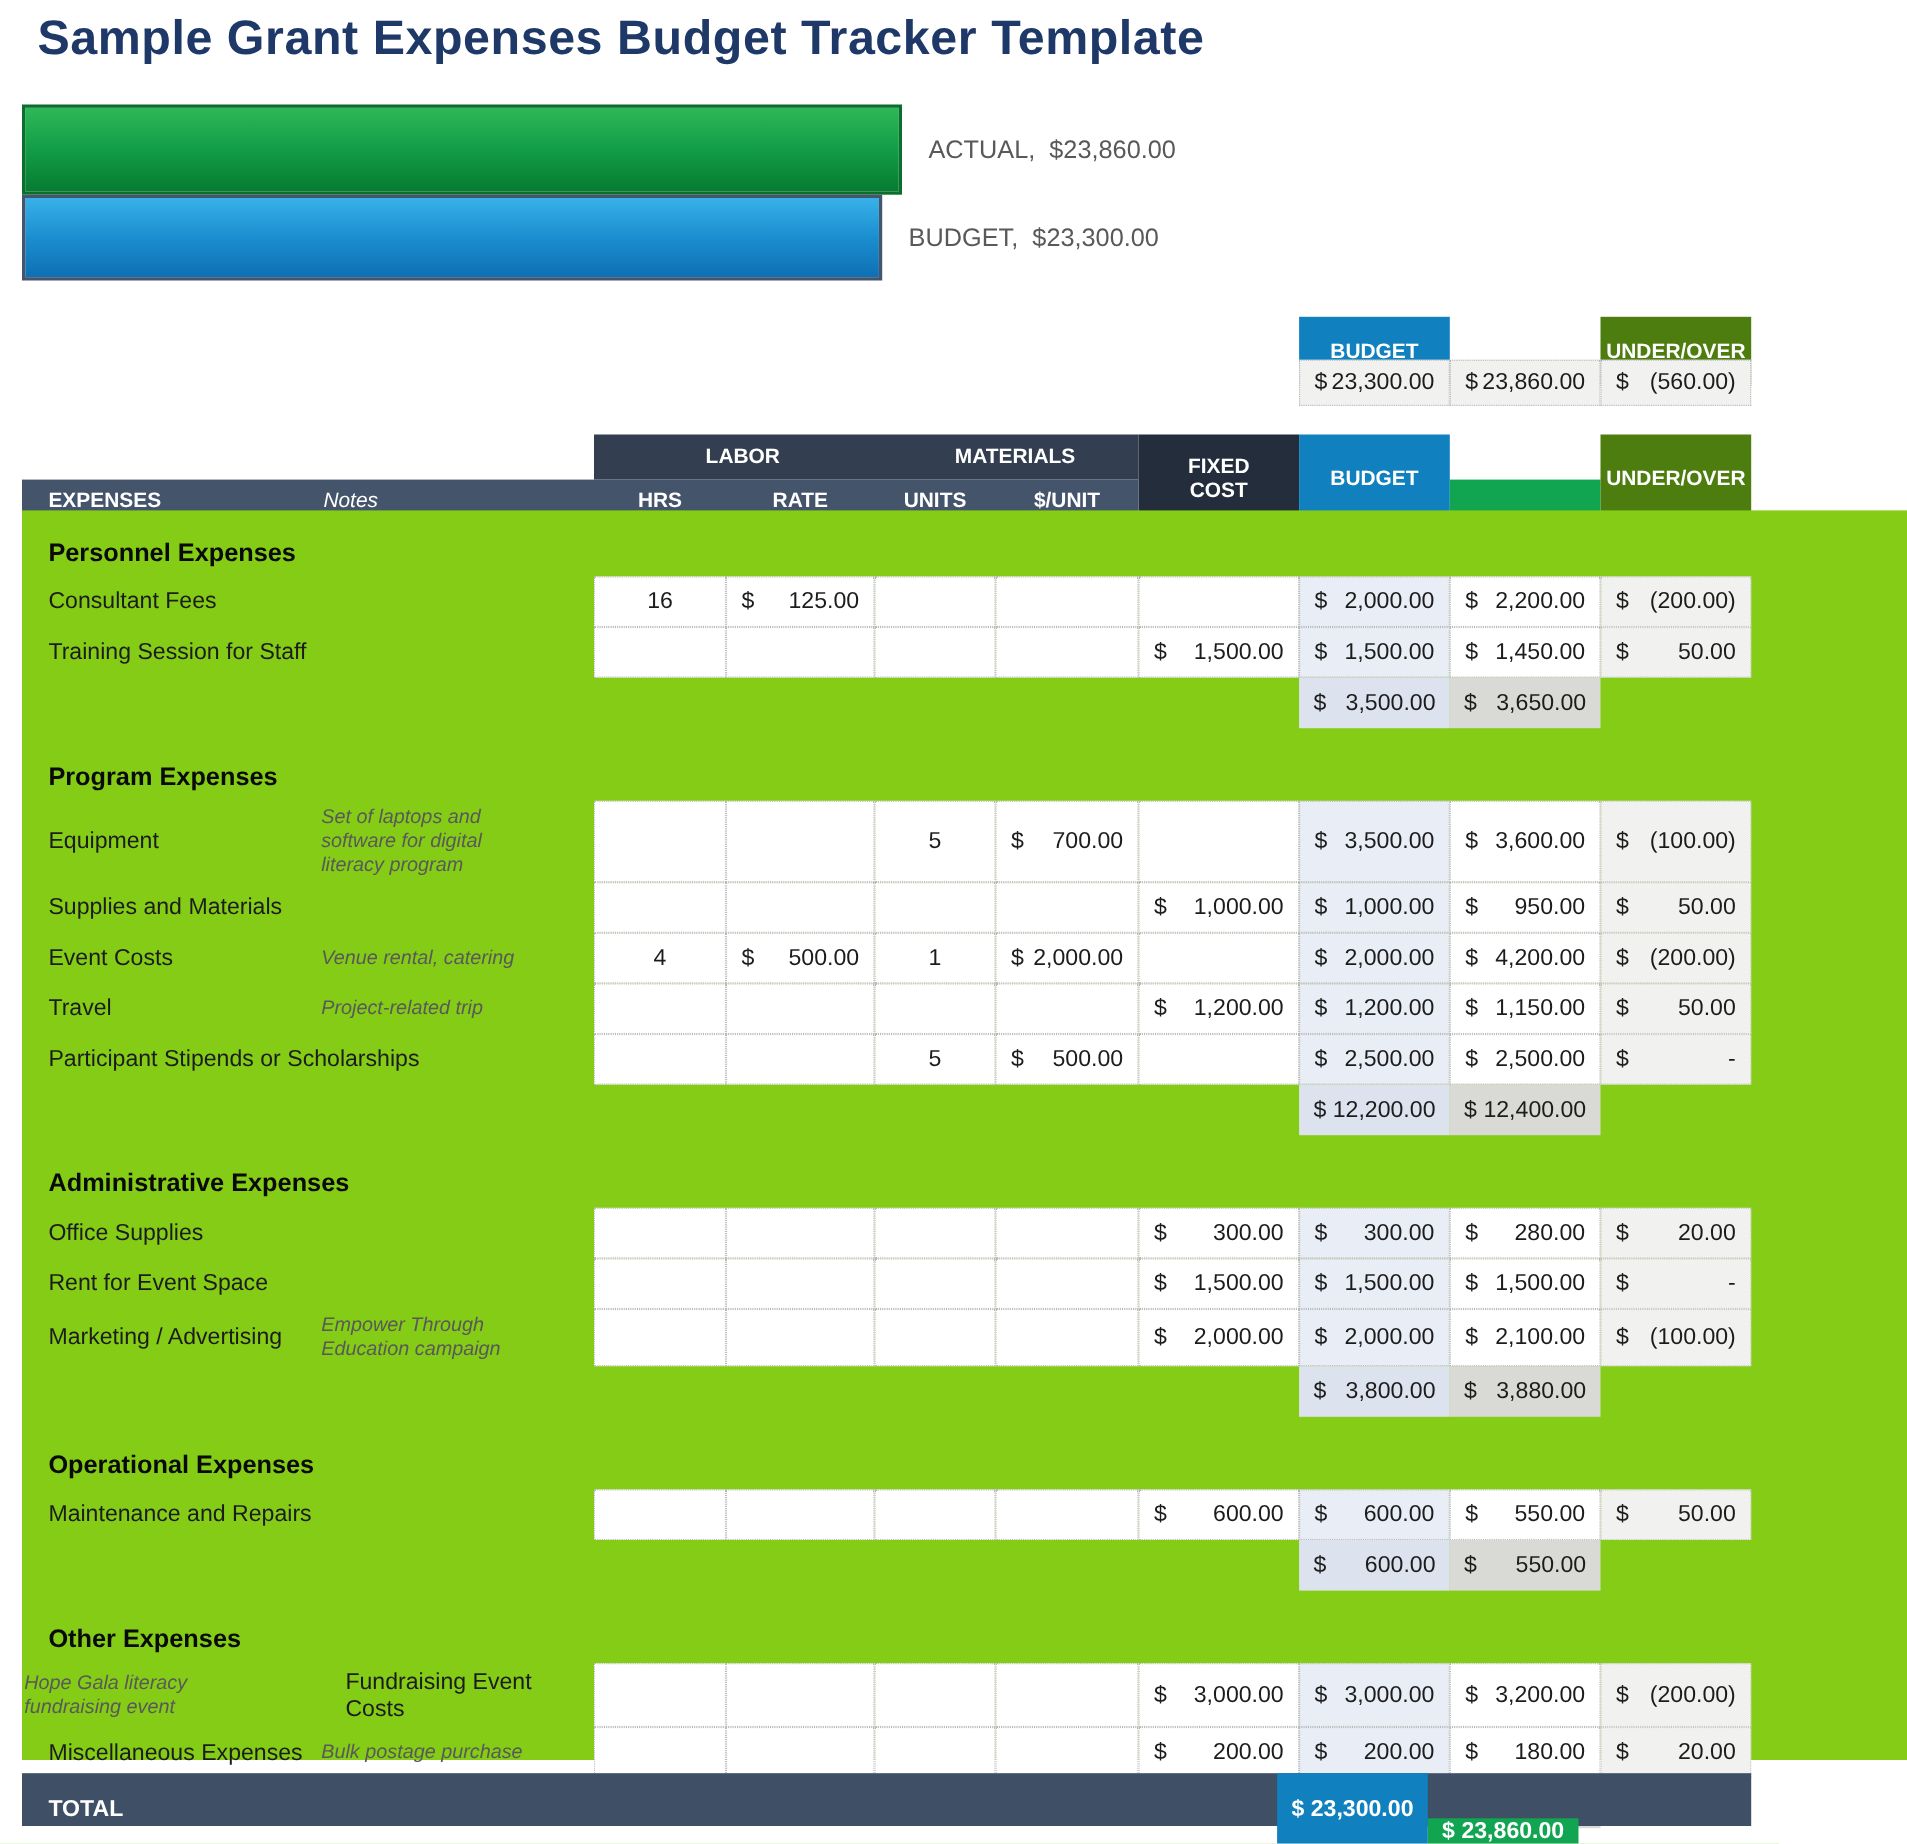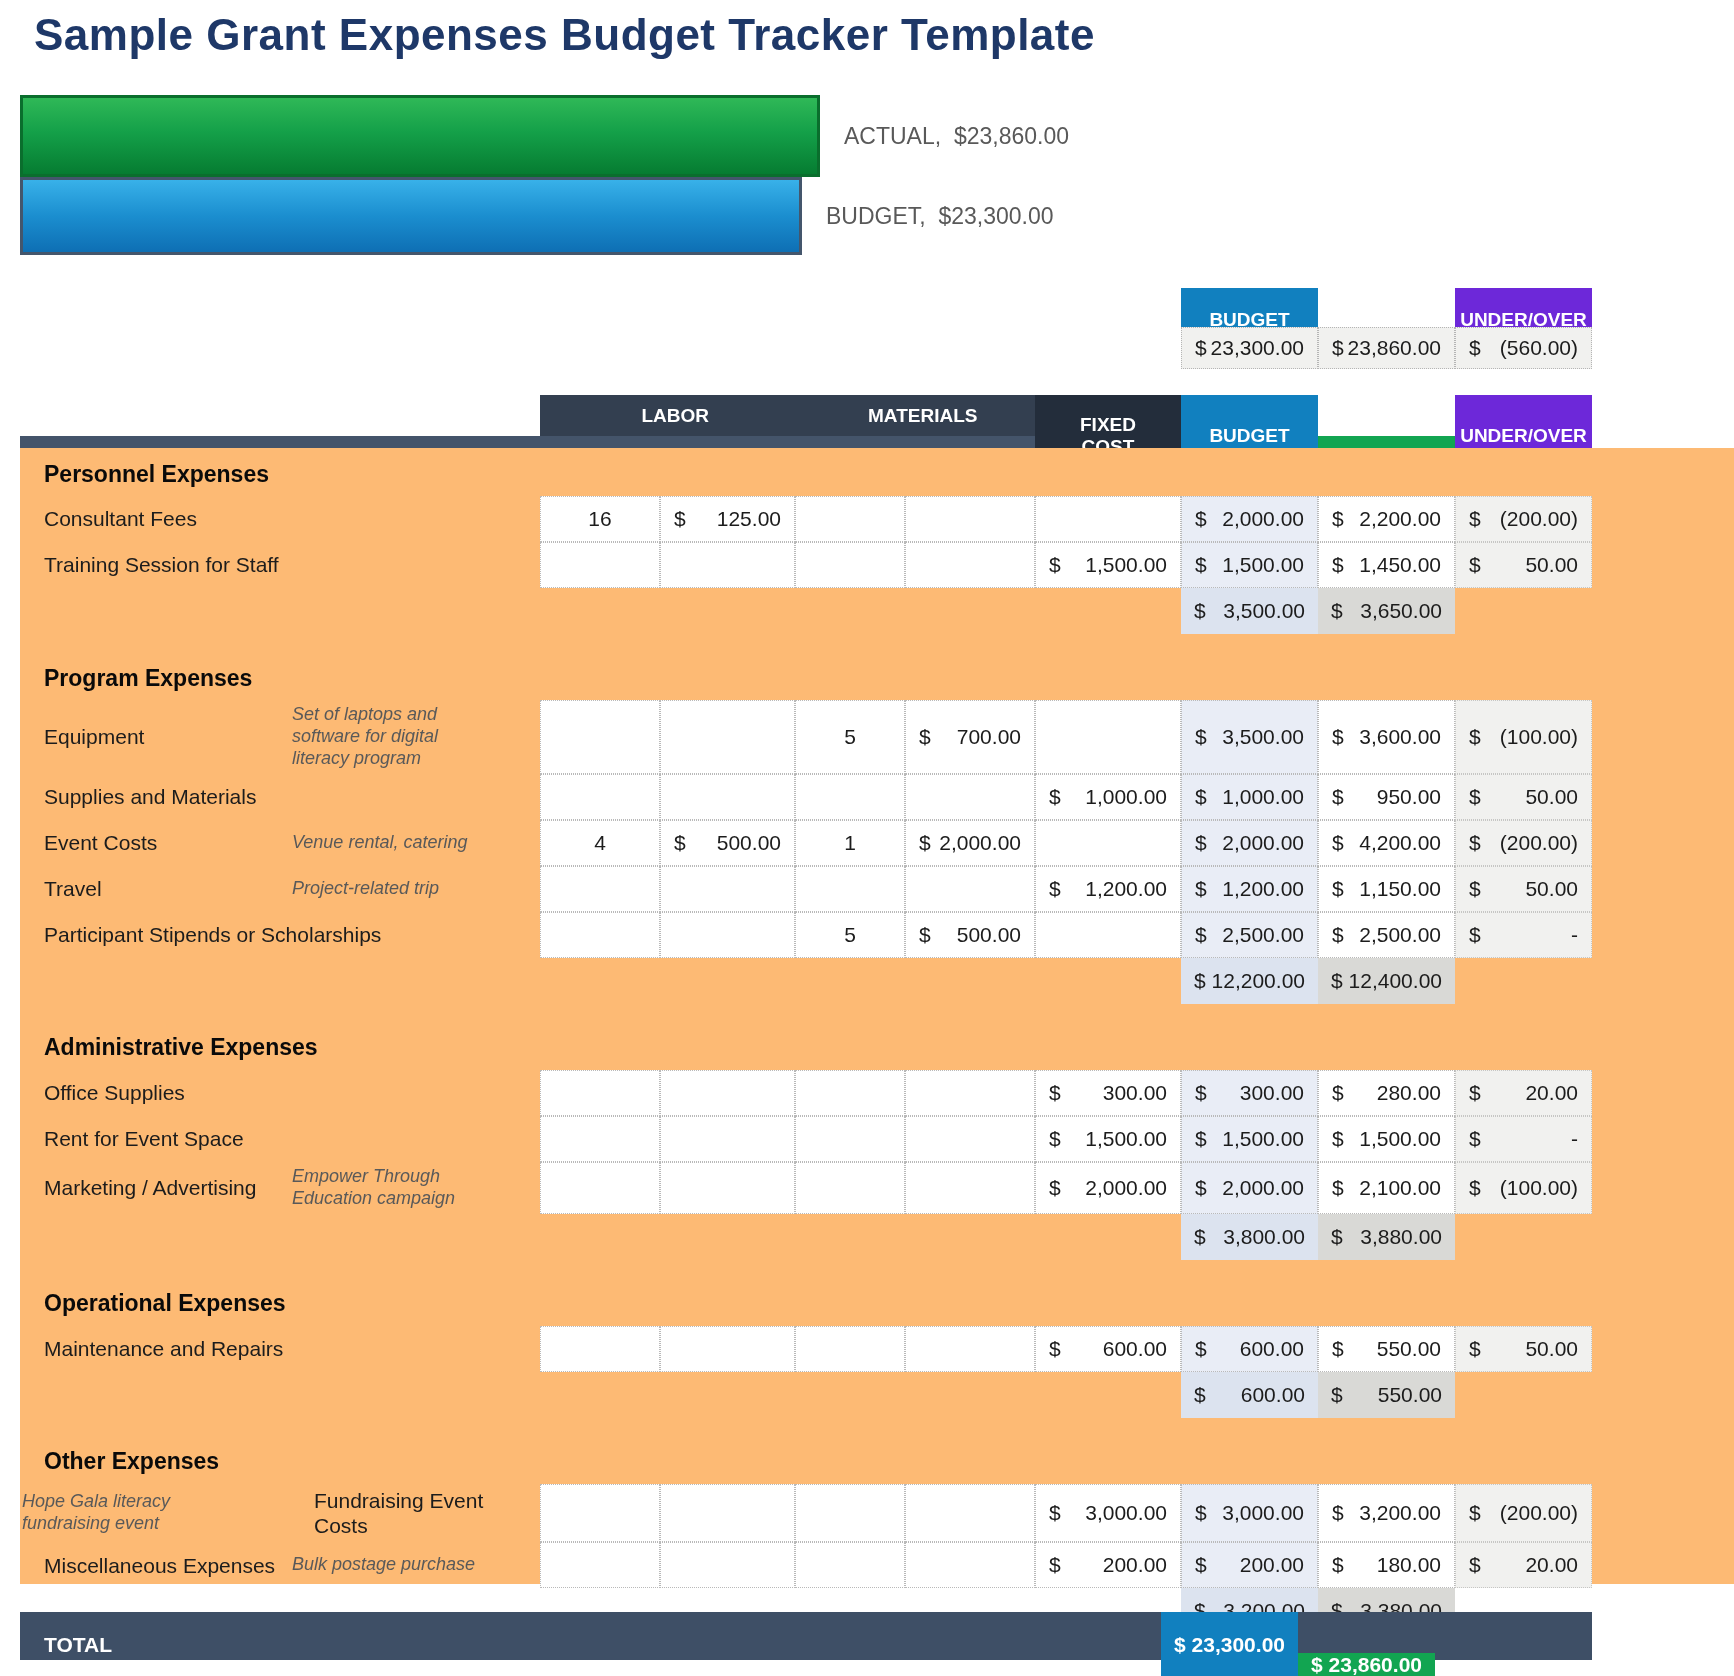--- a/index.html
+++ b/index.html
@@ -27,21 +27,21 @@
   
   .summary { position:absolute; left:1181px; top:288px; width:411px; }
   .sum-hdr { display:grid; grid-template-columns:137px 137px 137px; height:39px; }
   .sum-hdr > div { display:flex; align-items:center; justify-content:center;
                    color:#fff; font-weight:bold; font-size:19px; }
   .sum-vals { display:grid; grid-template-columns:137px 137px 137px; height:42px; }
   .sum-vals > div { background:#f1f1ef; border:1px dotted #b5b5b5; }
 
   .bg-blue  { background:#1180bf; }
   .bg-green { background:#12a551;margin-top:41px; }
-  .bg-gray  { background:#6d28d9; }
+  .bg-gray  { background:#4d7c0f; }
 
   
   .band-lm { position:absolute; left:540px; top:395px; width:495px; height:41px;
              background:#333f50; display:flex; }
   .band-lm > div { display:flex; align-items:center; justify-content:center;
                    color:#fff; font-weight:bold; font-size:19px;margin-left:16px; }
   .band-labor { width:255px; } .band-materials { width:240px; }
   .hdr-box { position:absolute; top:395px; height:81px; display:flex; align-items:center;
              justify-content:center; color:#fff; font-weight:bold; font-size:19px;
              text-align:center; line-height:1.15; }
@@ -51,22 +51,22 @@
   .hdr-uo     { left:1455px; width:137px; }
   .hdr-row2 { position:absolute; left:20px; top:436px; width:1015px; height:40px;
               background:#44546a; display:grid;
               grid-template-columns:270px 250px 120px 135px 110px 130px;
               color:#fff; font-size:19px; align-items:center; }
   .hdr-row2 .h-left { padding-left:24px; font-weight:bold; }
   .hdr-row2 .h-notes { padding-left:4px; font-style:italic; }
   .hdr-row2 .h-c { text-align:center; font-weight:bold; }
 
   
-  .panel { position:absolute; left:20px; top:448px; width:1714px; height:1136px;
-           background:#fdba74; padding-top:4px; }
+  .panel { position:absolute; left:20px; top:464px; width:1714px; height:1136px;
+           background:#84cc16; padding-top:16px; }
   .sec-heading { height:44px; display:flex; align-items:center; padding-left:24px;
                  font-size:23px; font-weight:bold; color:#0a0a0a; }
   .row { width:1572px; }
   .row .cell { min-height:46px; }
   .cell { font-size:21px; color:#1c1c1c; display:flex; align-items:center; }
   .label-cell { padding:4px 0 4px 24px; line-height:1.2; }
   .span2 { grid-column:1 / 3; }
   .note-cell { padding:4px 40px 4px 2px; font-size:18px; font-style:italic;
                color:#595959; line-height:1.22; }
   .in { background:#fff; border:1px dotted #b9b9b9; }

